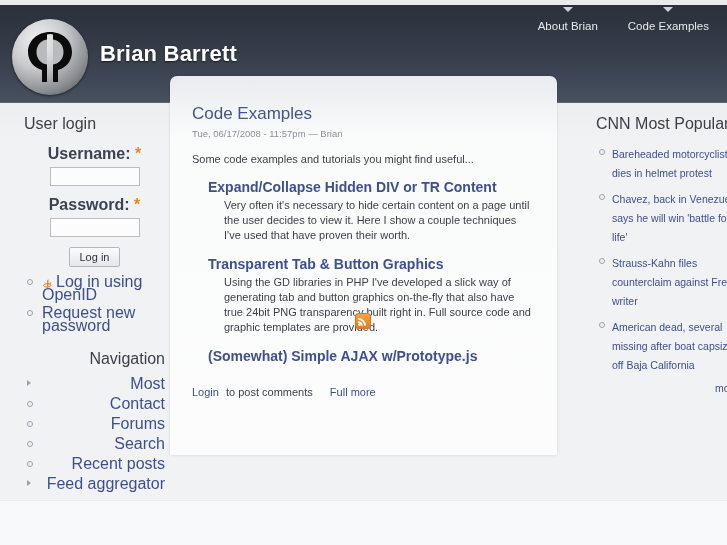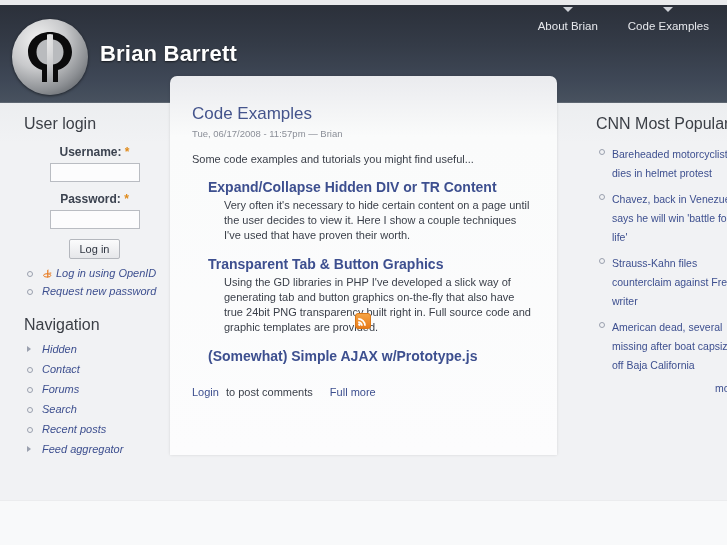--- a/index.html
+++ b/index.html
@@ -91,21 +91,21 @@
     padding: 0;
   }
   .block-title {
     font-size: 16px; color: #3b3f46; font-weight: normal;
     margin: 0; padding: 0;
   }
   .sb-block { padding: 0 12px; }
   .sb-block.login { padding-top: 12px; }
   .login-form { margin-top: 12px; text-align: center; }
   .field-label {
-    font-size: 12px; font-weight: bold; color: #3c4350;
+    font-size: 16px; font-weight: bold; color: #3c4350;
     display: block; margin-bottom: 4px; text-align: center;
   }
   .req { color: #e08b1c; }
   .text-input {
     width: 82px; height: 13px;
     border: 1px solid #b9bcc2;
     background: #fcfcfd;
     font-family: "Liberation Sans", sans-serif;
     font-size: 11px; color: #333;
     padding: 2px 3px;
@@ -119,41 +119,41 @@
     border-radius: 2px;
     padding: 3px 10px;
     display: inline-block; cursor: pointer;
     margin-bottom: 8px;
   }
   .li-list { list-style: none; margin: 0; padding: 0; }
   .li-list li {
     position: relative;
     padding: 0 0 0 18px;
     margin: 0 0 5px 0;
-    font-size: 11px; line-height: 13px; font-style: italic;
+    font-size: 16px; line-height: 13px;
   }
   .bullet-circle, .bullet-tri {
     position: absolute; left: 3px; top: 4px;
   }
   .bullet-circle {
     width: 4px; height: 4px; border-radius: 50%;
     border: 1px solid #9aa0ae; background: transparent;
   }
   .bullet-tri {
     width:0;height:0; top:3px;
     border-top: 3px solid transparent;
     border-bottom: 3px solid transparent;
     border-left: 4px solid #9aa0ae;
   }
   a.lnk { color: #3d4f8f; text-decoration: none; }
   .openid-icon {
     display:inline-block; width:11px; height:11px;
     vertical-align:-2px; margin-right:3px;
   }
-  .sb-block.nav { margin-top: 18px; }
+  .sb-block.nav { margin-top: 18px; text-align: right; }
   .sb-block.nav .li-list { margin-top: 9px; }
   .sb-block.nav .li-list li { margin-bottom: 7px; }
   
   .sidebar-right {
     position: absolute; top: 103px; left: 588px;
     width: 167px; height: 397px;
     padding: 12px 10px 0 8px;
     box-sizing: border-box;
   }
   .cnn-list { list-style: none; margin: 12px 0 0 0; padding: 0; }
@@ -287,21 +287,21 @@
           <a class="lnk" href="#">Request new password</a>
         </li>
       </ul>
     </div>
 
     <div class="sb-block nav">
       <h2 class="block-title">Navigation</h2>
       <ul class="li-list">
         <li>
           <span class="bullet-tri"></span>
-          <a class="lnk" href="#">Hidden</a>
+          <a class="lnk" href="#">Most</a>
         </li>
         <li>
           <span class="bullet-circle"></span>
           <a class="lnk" href="#">Contact</a>
         </li>
         <li>
           <span class="bullet-circle"></span>
           <a class="lnk" href="#">Forums</a>
         </li>
         <li>

